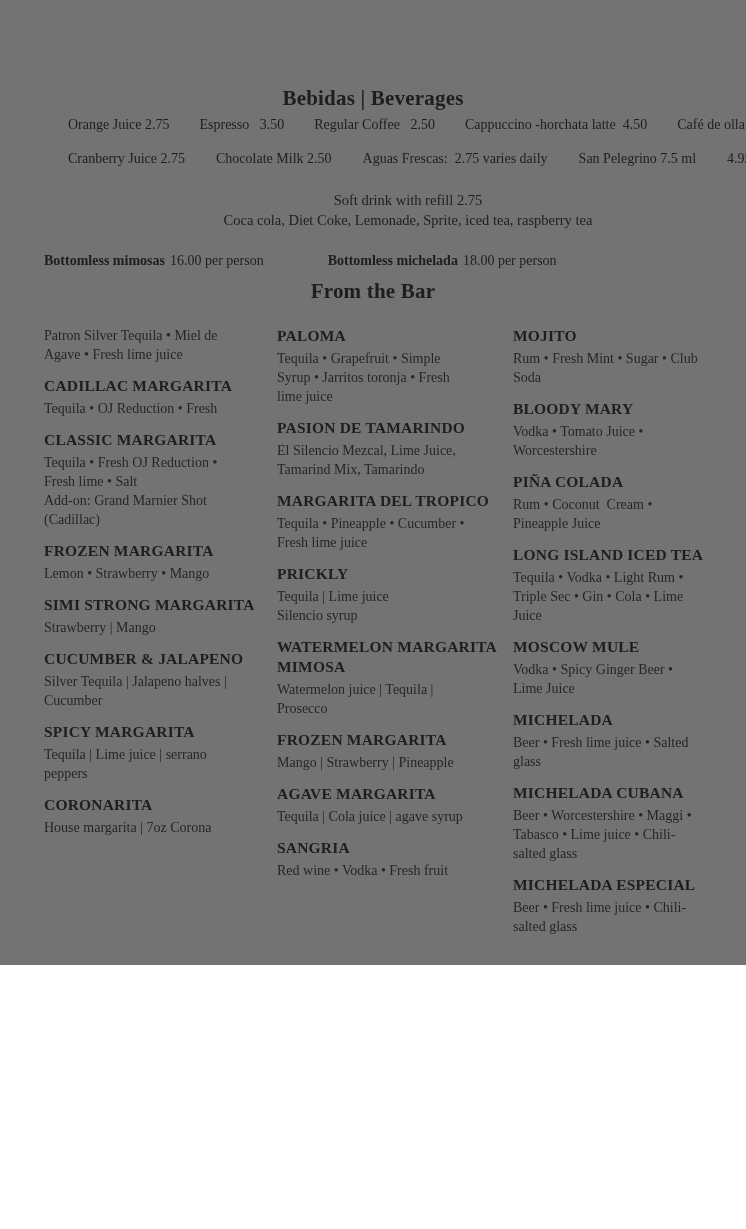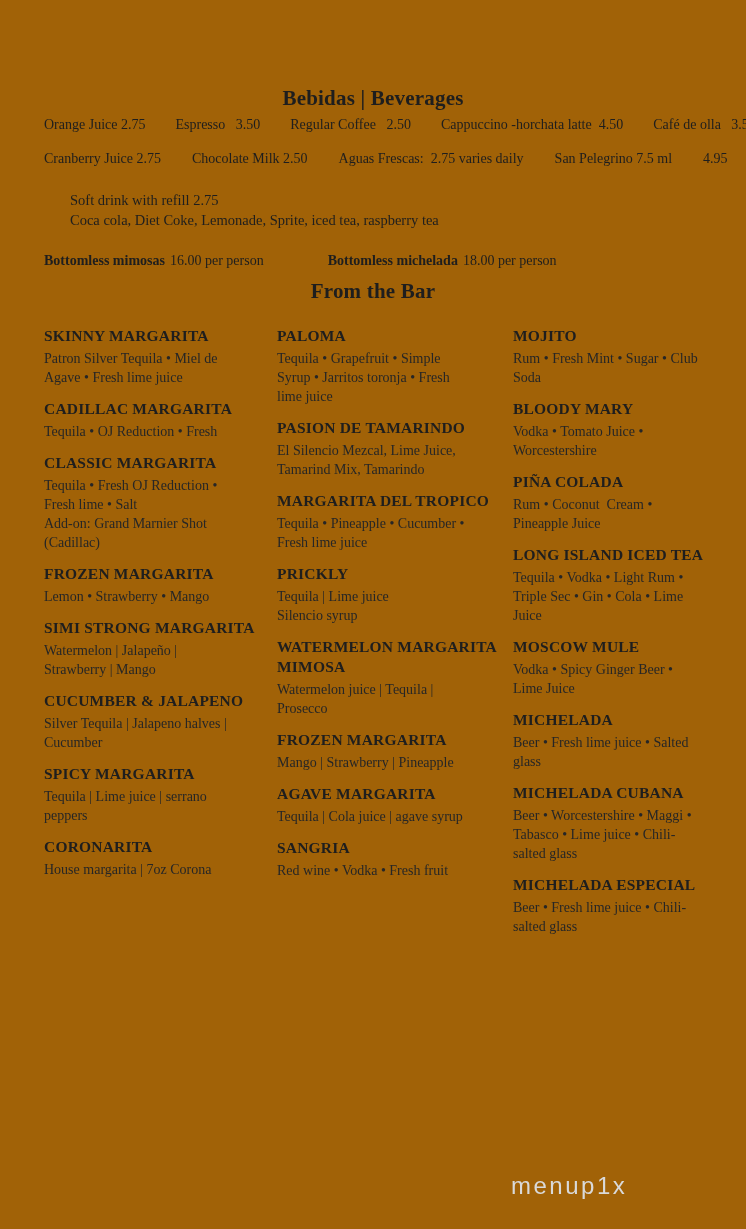--- a/index.html
+++ b/index.html
@@ -1,20 +1,20 @@
 <!DOCTYPE html>
 <html><head>
 <meta charset="utf-8">
 <style>
   html, body { margin: 0; padding: 0; background: #ffffff; }
   .page {
     position: relative;
     width: 746px;
-    height: 1229px;
-    background: #a16207;
+    height: 965px;
+    background: #737373;
     overflow: hidden;
     font-family: "Liberation Serif", serif;
     color: #1e1e1e;
   }
   .center-title {
     margin: 0;
     text-align: center;
     font-size: 21px;
     line-height: 24px;
     font-weight: 600;
@@ -22,28 +22,30 @@
   }
   .bev-title { margin-top: 86px; }
   .bar-title { margin-top: 9px; }
   .bev-row {
     display: flex;
     align-items: baseline;
     padding: 0 28px 0 44px;
     font-size: 14px;
     line-height: 18px;
     white-space: pre;
+    margin-left: 24px;
   }
   .bev-row-1 { margin-top: 6px; gap: 30px; }
   .bev-row-2 { margin-top: 16px; gap: 31px; }
   .soft-block {
     margin-top: 23px;
     padding-left: 70px;
     font-size: 14.5px;
     line-height: 19.5px;
+    text-align: center;
   }
   .bottomless {
     margin-top: 22px;
     padding-left: 44px;
     display: flex;
     gap: 64px;
     font-size: 14px;
     line-height: 18px;
   }
   .bottomless .bold-label { font-weight: bold; margin-right: 5px; }
@@ -97,42 +99,40 @@
   <div class="bottomless">
       <span class="bottomless-entry"><span class="bold-label">Bottomless mimosas</span><span class="detail">16.00 per person</span></span>
       <span class="bottomless-entry"><span class="bold-label">Bottomless michelada</span><span class="detail">18.00 per person</span></span>
     </div>
 
   <h2 class="center-title bar-title">From the Bar</h2>
 
   <div class="columns">
       <div class="col">
         <div class="item">
-          <div class="item-name">SKINNY MARGARITA</div>
           <div class="item-line">Patron Silver Tequila • Miel de</div>
           <div class="item-line">Agave • Fresh lime juice</div>
         </div>
         <div class="item">
           <div class="item-name">CADILLAC MARGARITA</div>
           <div class="item-line">Tequila • OJ Reduction • Fresh</div>
         </div>
         <div class="item">
           <div class="item-name">CLASSIC MARGARITA</div>
           <div class="item-line">Tequila • Fresh OJ Reduction •</div>
           <div class="item-line">Fresh lime • Salt</div>
           <div class="item-line">Add-on: Grand Marnier Shot</div>
           <div class="item-line">(Cadillac)</div>
         </div>
         <div class="item">
           <div class="item-name">FROZEN MARGARITA</div>
           <div class="item-line">Lemon • Strawberry • Mango</div>
         </div>
         <div class="item">
           <div class="item-name">SIMI STRONG MARGARITA</div>
-          <div class="item-line">Watermelon | Jalapeño |</div>
           <div class="item-line">Strawberry | Mango</div>
         </div>
         <div class="item">
           <div class="item-name">CUCUMBER &amp; JALAPENO</div>
           <div class="item-line">Silver Tequila | Jalapeno halves |</div>
           <div class="item-line">Cucumber</div>
         </div>
         <div class="item">
           <div class="item-name">SPICY MARGARITA</div>
           <div class="item-line">Tequila | Lime juice | serrano</div>

